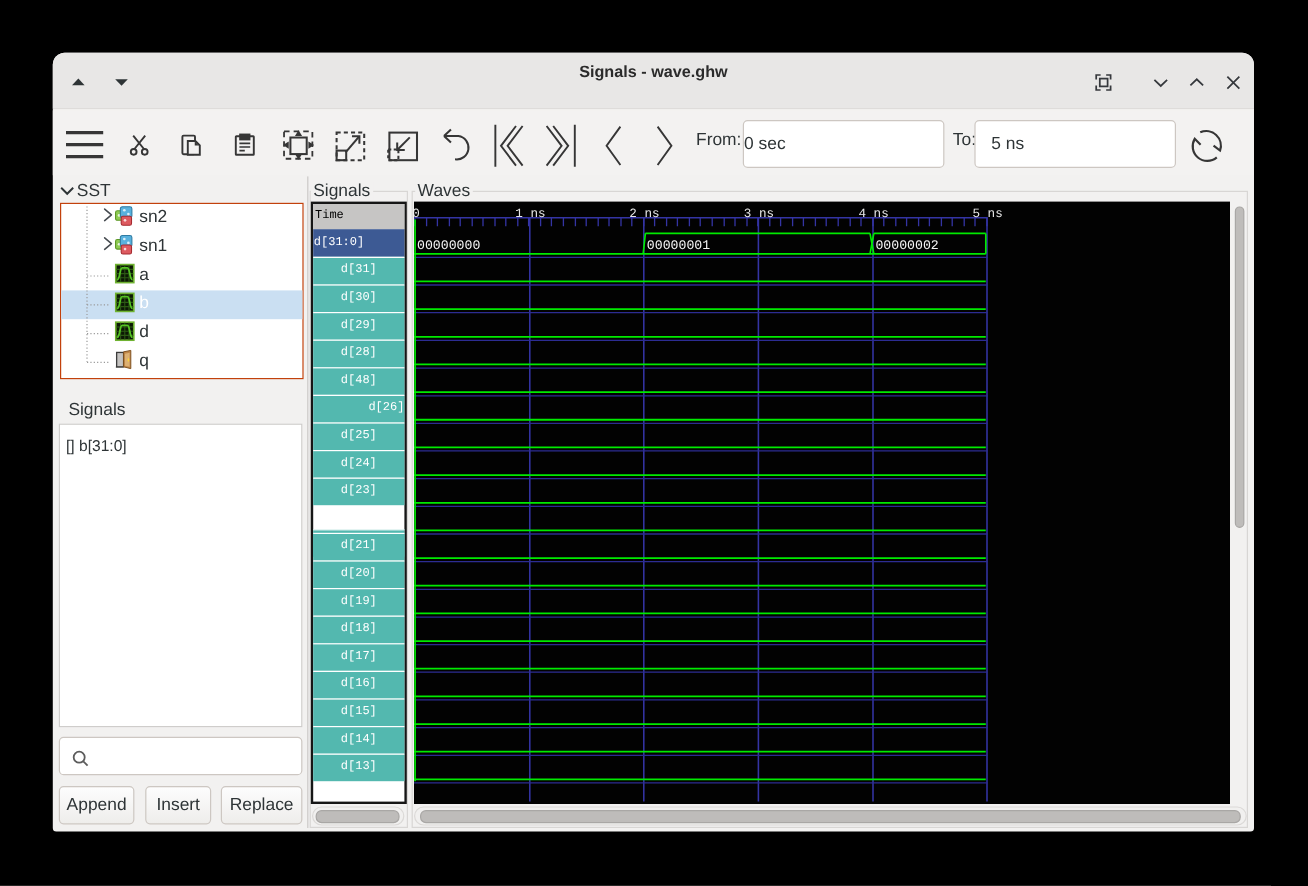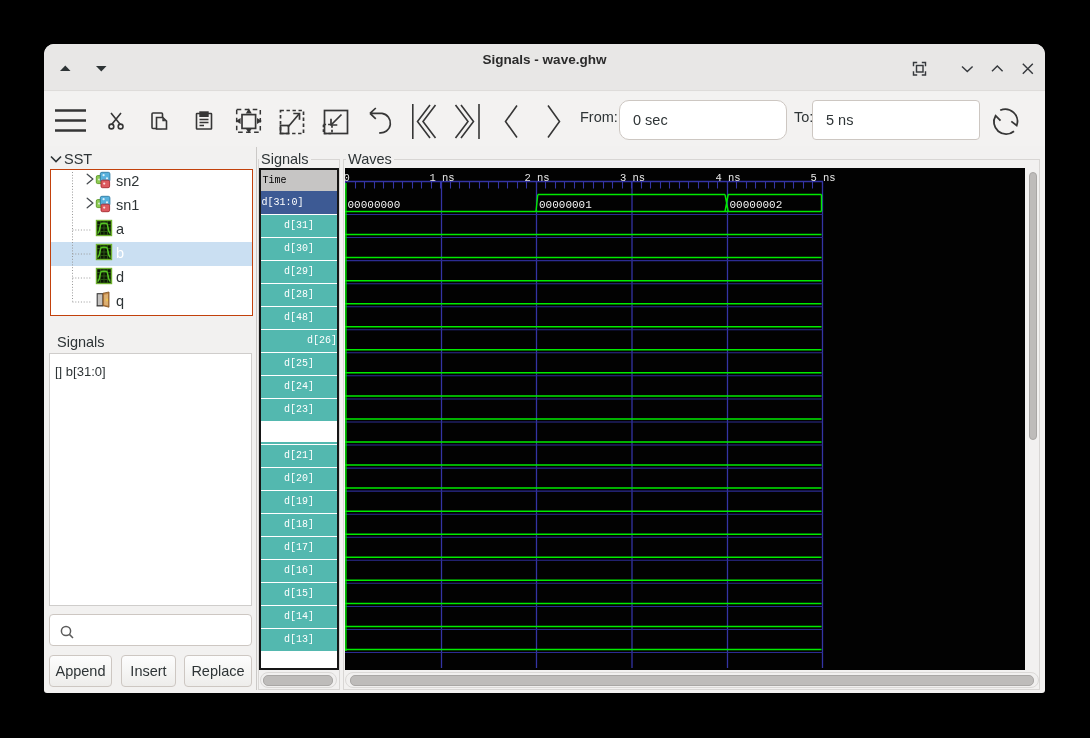--- a/index.html
+++ b/index.html
@@ -95,21 +95,21 @@
 
       <path d="M473 61.5 L461.5 77.5 L473 93.5" stroke-width="1.6"></path>
 
       <path d="M504 61.5 L515.5 77.5 L504 93.5" stroke-width="1.6"></path>
 
       <path d="M956.2 66.3 A 12.2 12.2 0 0 1 972.7 81.5 L967.3 77.4" stroke-width="1.8"></path>
       <path d="M970 87.2 A 12.2 12.2 0 0 1 951.6 71.7 L956.5 76.6" stroke-width="1.8"></path>
     </g>
   </svg>
   <div class="tlabel" style="left:536px;top:65px;">From:</div>
-  <div class="entry" style="left:575px;top:56px;width:168px;height:40px;line-height:38px;padding-left:13px;border-radius:10px;">0 sec</div>
+  <div class="entry" style="left:575px;top:56px;width:168px;height:40px;line-height:38px;">0 sec</div>
   <div class="tlabel" style="left:750px;top:65px;">To:</div>
   <div class="entry" style="left:768px;top:56px;width:168px;height:40px;line-height:38px;padding-left:13px;">5 ns</div>
 
   <div class="vline" style="left:212px;top:103px;height:543px;"></div>
 
   <svg class="abs" style="left:5px;top:109px;" width="14" height="12" viewBox="0 0 14 12">
       <path d="M2 3.5 L7 8.5 L12 3.5" stroke="#2e3436" stroke-width="1.6" fill="none"></path>
     </svg>
   <div class="panel-label" style="left:20px;top:107px;">SST</div>
 

